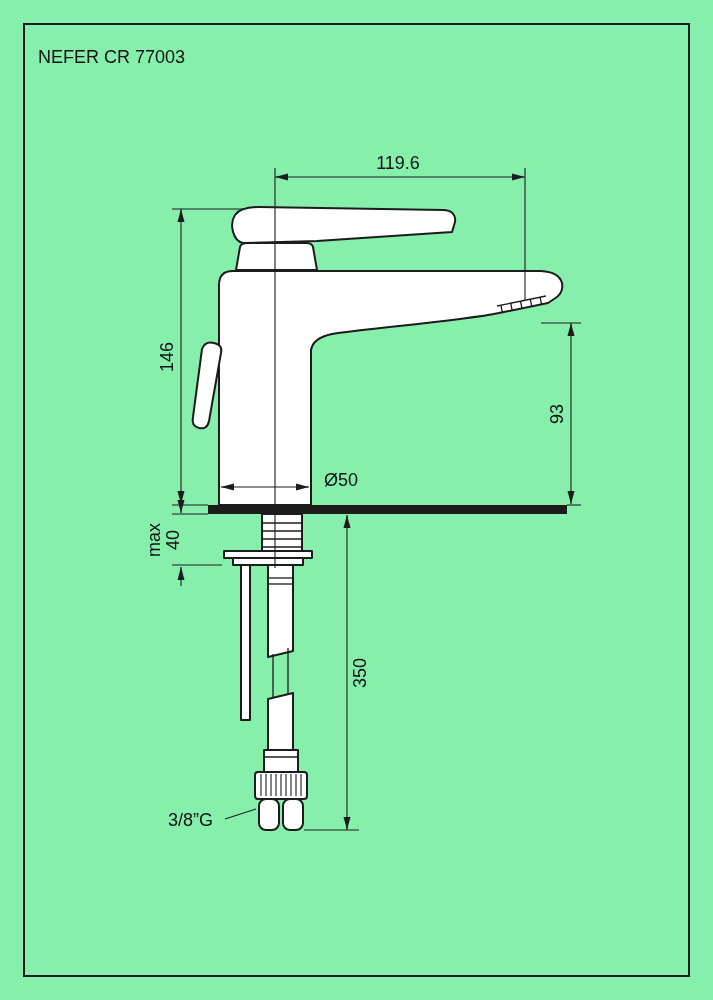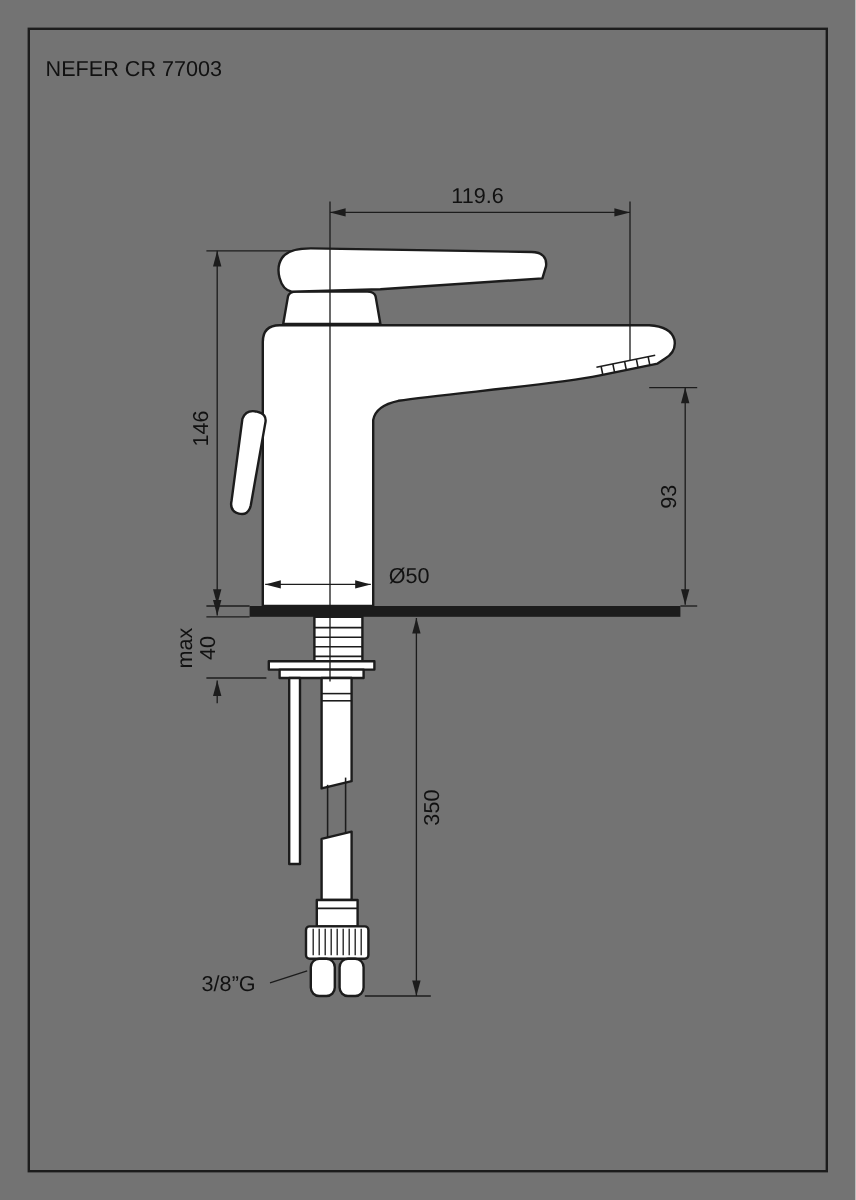--- a/index.html
+++ b/index.html
@@ -1,20 +1,20 @@
 <!DOCTYPE html>
 <html><head>
 <meta charset="utf-8">
 <style>
   html, body { margin: 0; padding: 0; background: #ffffff; }
   .page {
     position: relative;
     width: 713px;
     height: 1000px;
-    background: #737373;
+    background: #86efac;
     font-family: "Liberation Sans", sans-serif;
   }
   svg { display: block; }
   .outline {
     fill: #ffffff;
     stroke: #1c1c1c;
     stroke-width: 2;
     stroke-linejoin: round;
     stroke-linecap: round;
   }

